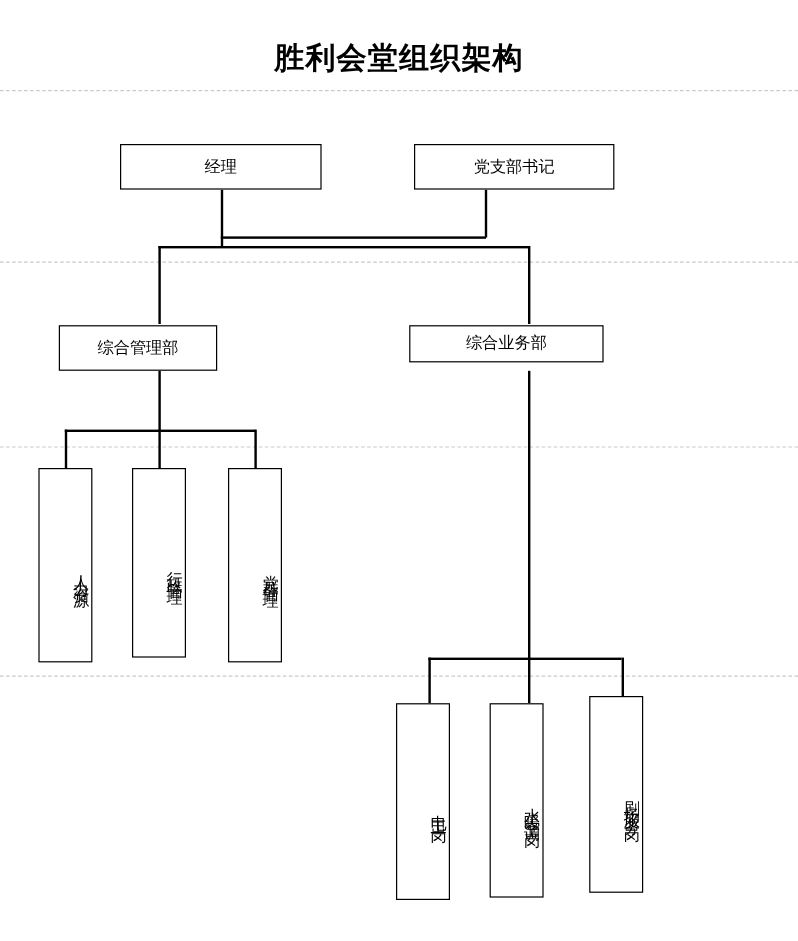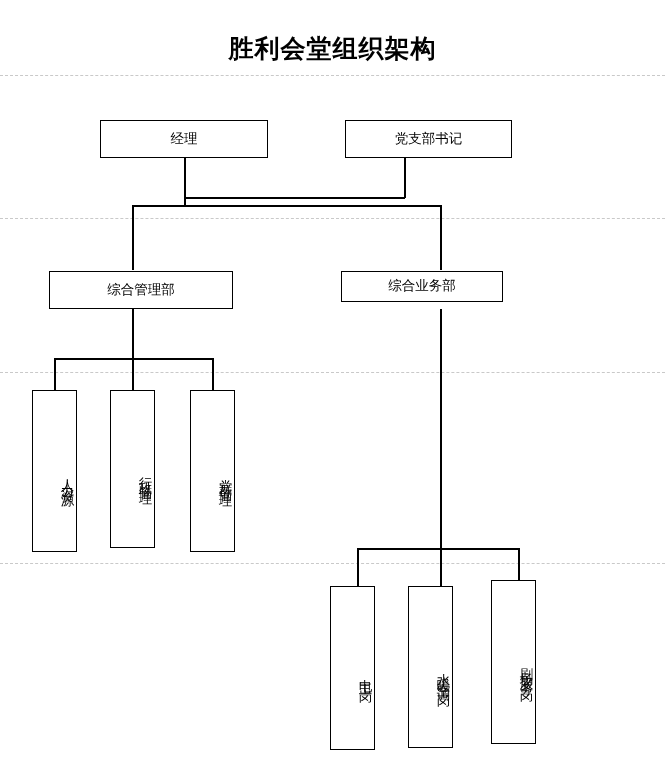--- a/index.html
+++ b/index.html
@@ -108,21 +108,21 @@
   <div class="ln v" style="left:518px; top:548px; height:38px;"></div>
 
   <div class="node horiz" style="left:100px; top:120px; width:168px; height:38px;">
     <span>经理</span>
   </div>
 
   <div class="node horiz" style="left:345px; top:120px; width:167px; height:38px;">
     <span>党支部书记</span>
   </div>
 
-  <div class="node horiz" style="left:49px; top:271px; width:184px; height:38px;">
+  <div class="node horiz" style="left:49px; top:271px; width:132px; height:38px;">
     <span>综合管理部</span>
   </div>
 
   <div class="node horiz" style="left:341px; top:271px; width:162px; height:31px;">
     <span>综合业务部</span>
   </div>
 
   <div class="node vert" style="left:32px; top:390px; width:45px; height:162px;">
     <span>人力资源</span>
   </div>

